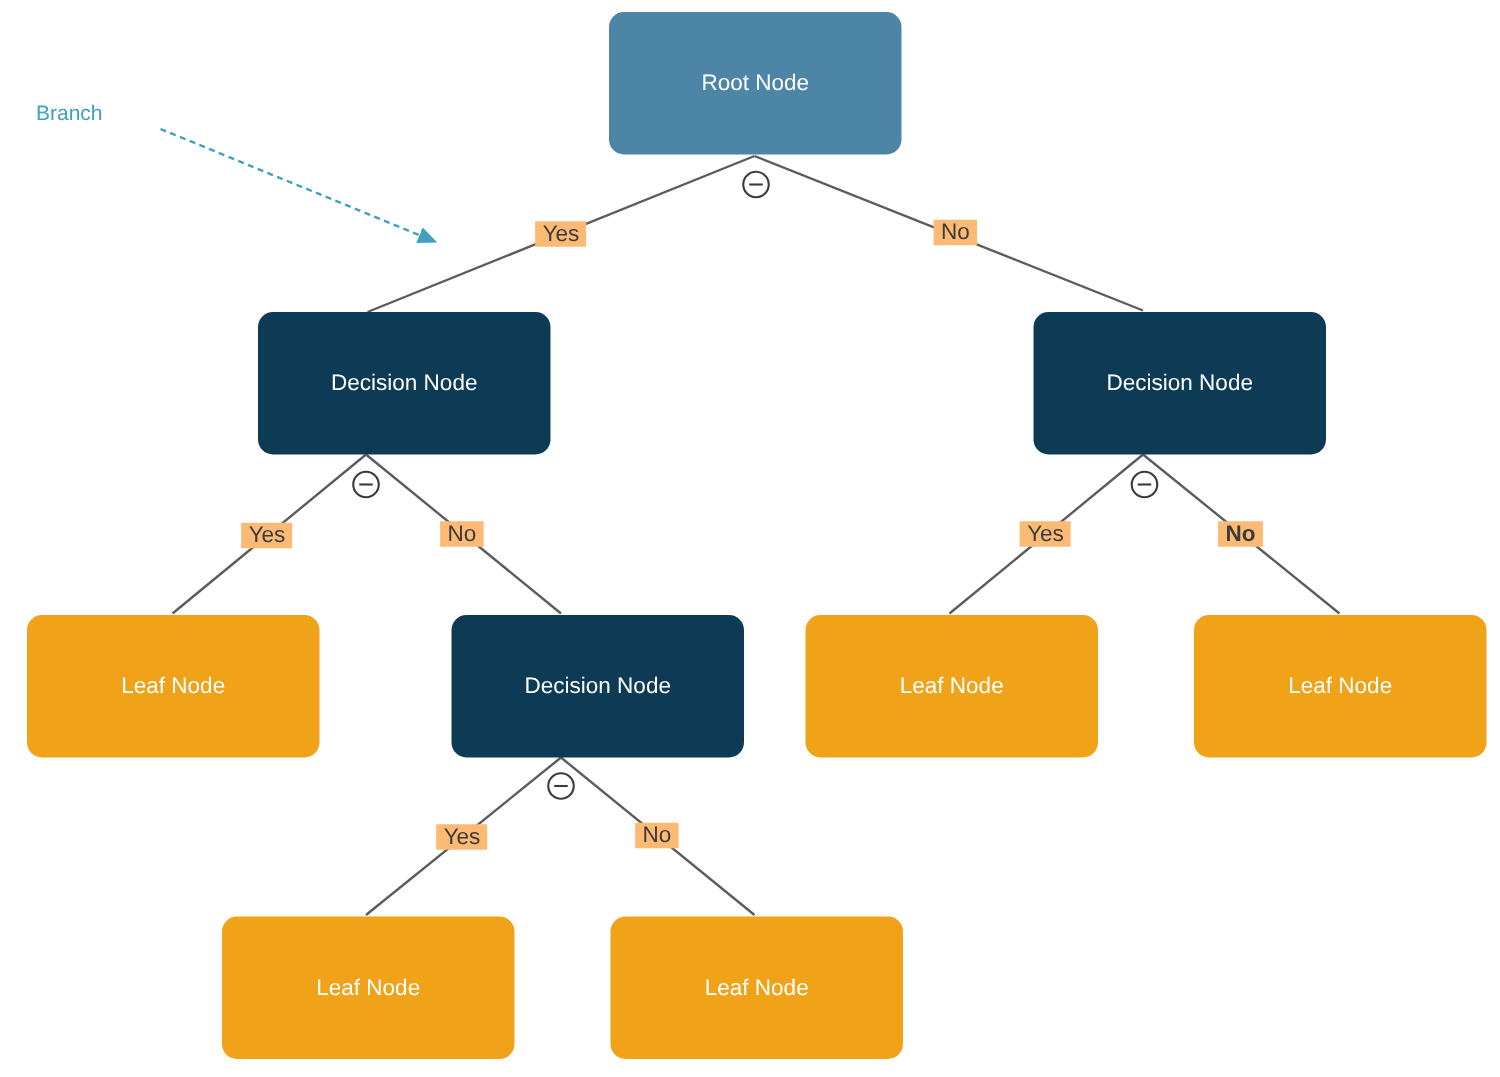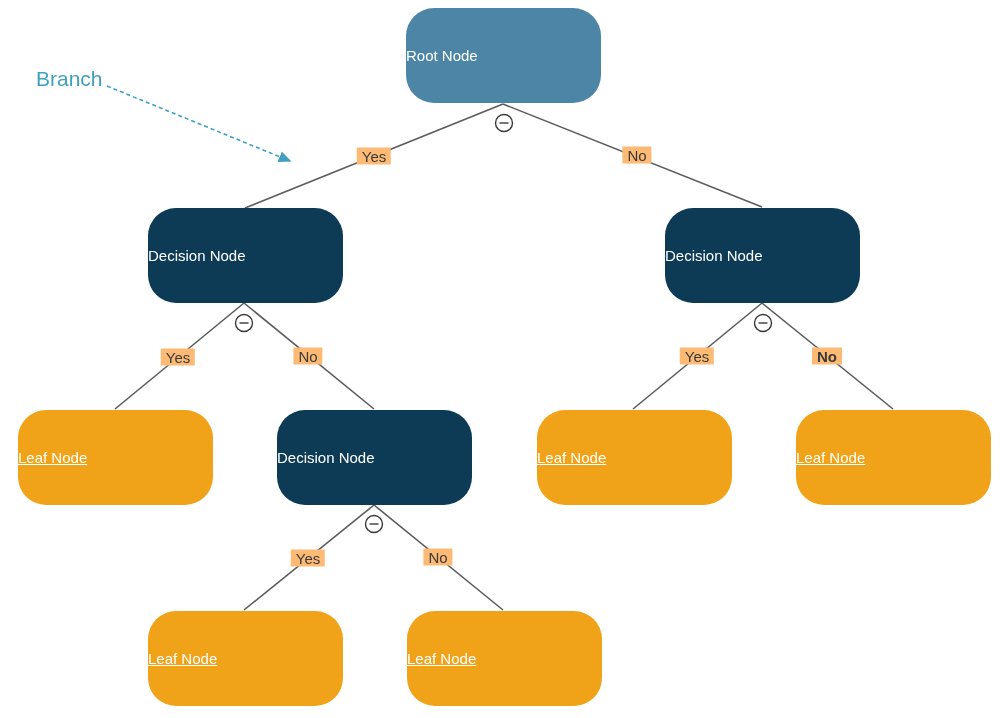--- a/index.html
+++ b/index.html
@@ -43,47 +43,47 @@
     stroke-width: 1.4;
   }
   .collapse-minus {
     stroke: #3a3a3a;
     stroke-width: 1.4;
   }
   .node {
     position: absolute;
     width: 195px;
     height: 95px;
-    border-radius: 28px;
+    border-radius: 10px;
     display: flex;
     align-items: center;
-    justify-content: flex-start;
+    justify-content: center;
     color: var(--node-text);
     font-size: 15px;
     text-align: center;
     cursor: default;
   }
   .node.root { background: var(--root-fill); }
-  .node.decision { background: var(--decision-fill); }
-  .node.leaf { background: var(--leaf-fill); text-decoration: underline; }
+  .node.decision { background: var(--decision-fill); margin-left: 24px; }
+  .node.leaf { background: var(--leaf-fill); }
   .edge-label {
     position: absolute;
     transform: translate(-50%, -50%);
     background: #fdba74;
     padding: 0 5px;
     font-size: 15px;
     color: var(--edge-label-text);
     white-space: nowrap;
   }
   .edge-label.bold { font-weight: bold; }
   .annotation-label {
     position: absolute;
-    left: 36px;
+    left: 24px;
     top: 67px;
-    font-size: 21px;
+    font-size: 14px;
     color: var(--annotation);
   }
 </style>
 </head>
 <body>
 
 <div class="canvas">
 
   <svg class="edges-layer" width="1000" height="718" viewBox="0 0 1000 718" xmlns="http://www.w3.org/2000/svg">
     <defs>

